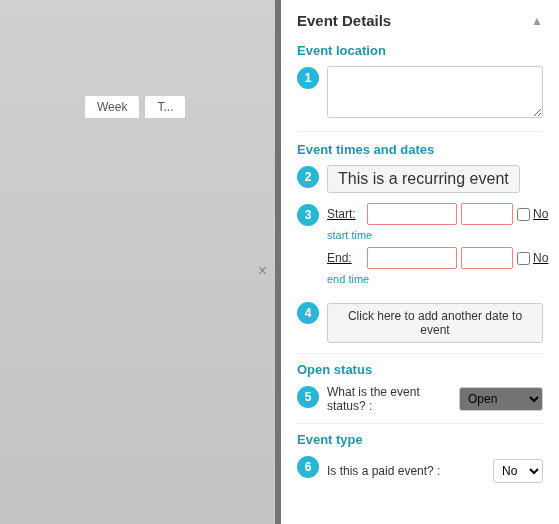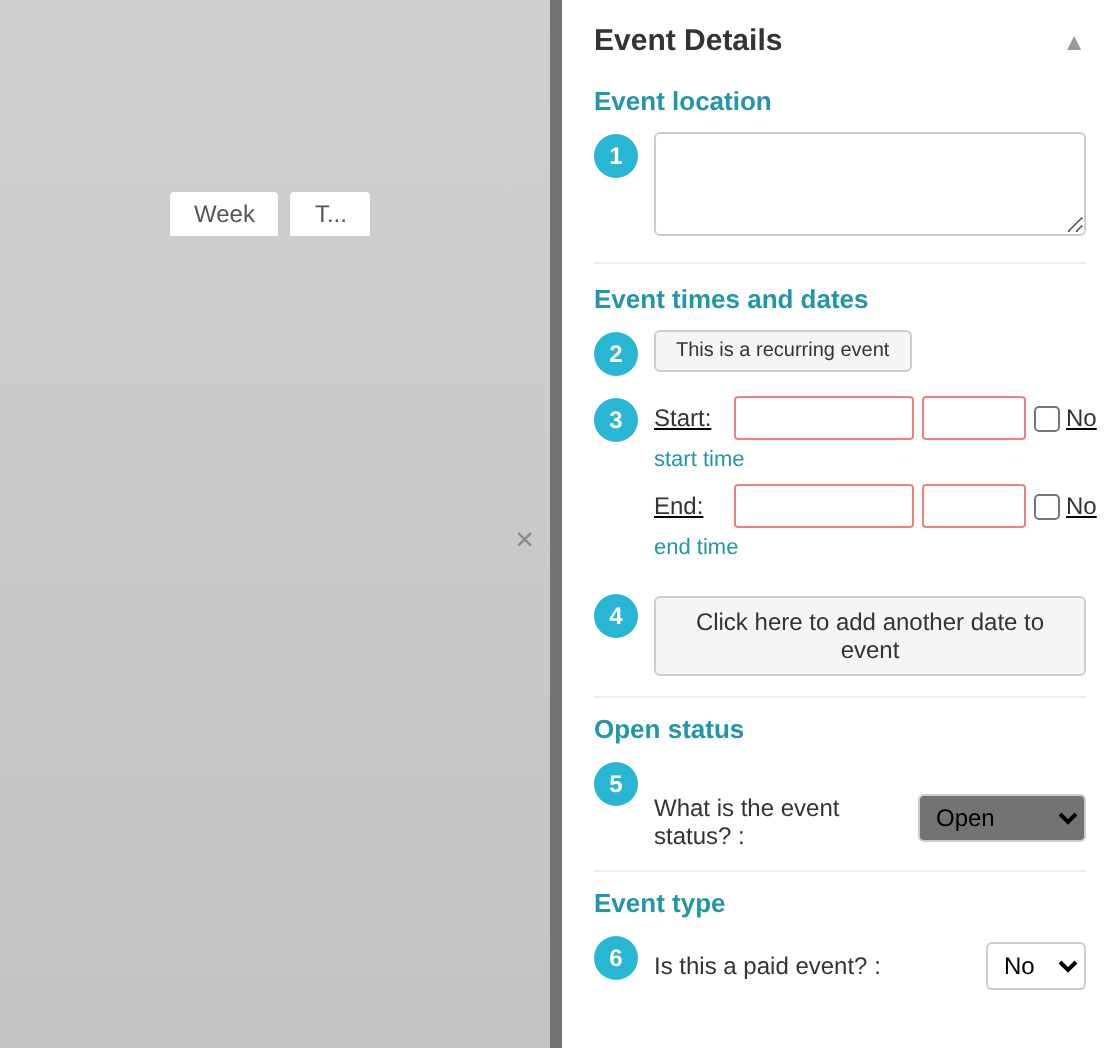--- a/index.html
+++ b/index.html
@@ -132,21 +132,21 @@
 
     .section-divider {
       margin: 10px 0 8px 0;
     }
 
     .recurring-btn {
       background: #f5f5f5;
       border: 1px solid #ccc;
       border-radius: 3px;
       padding: 4px 10px;
-      font-size: 10px;
+      font-size: 16px;
       color: #333;
       cursor: pointer;
       display: inline-block;
     }
 
     .time-row {
       display: flex;
       align-items: center;
       gap: 4px;
       margin-bottom: 4px;
@@ -210,23 +210,23 @@
       font-size: 12px;
       color: #333;
       cursor: pointer;
       width: 100%;
       text-align: center;
       margin-top: 2px;
     }
 
     .status-row {
       display: flex;
-      align-items: flex-start;
+      align-items: center;
       gap: 6px;
-      margin-top: 17px;
+      margin-top: 0;
     }
 
     .status-label-text {
       font-size: 12px;
       color: #333;
     }
 
     select.status-select {
       height: 24px;
       font-size: 12px;

